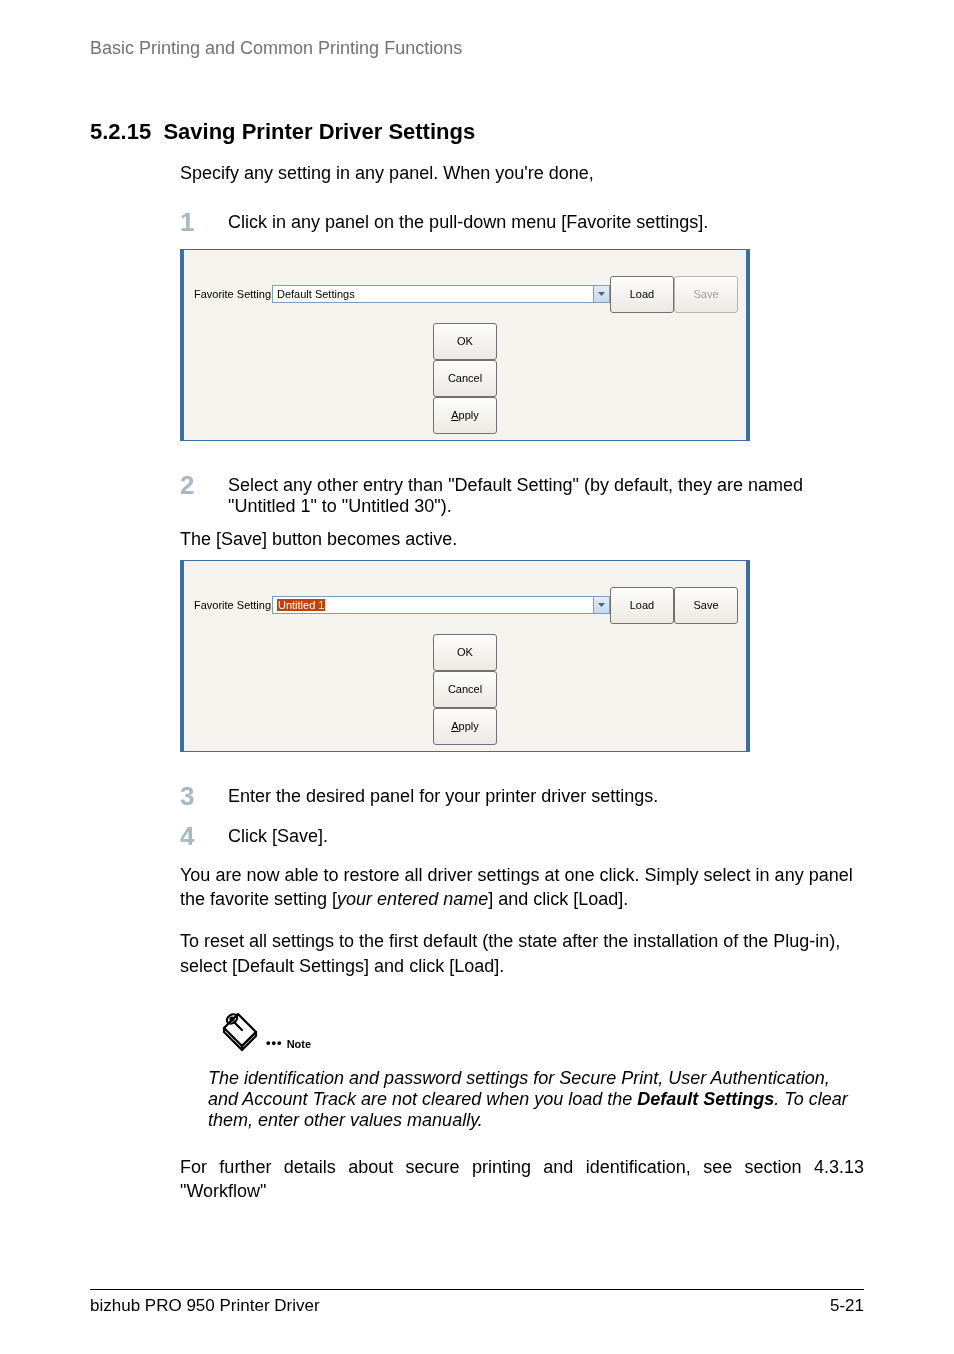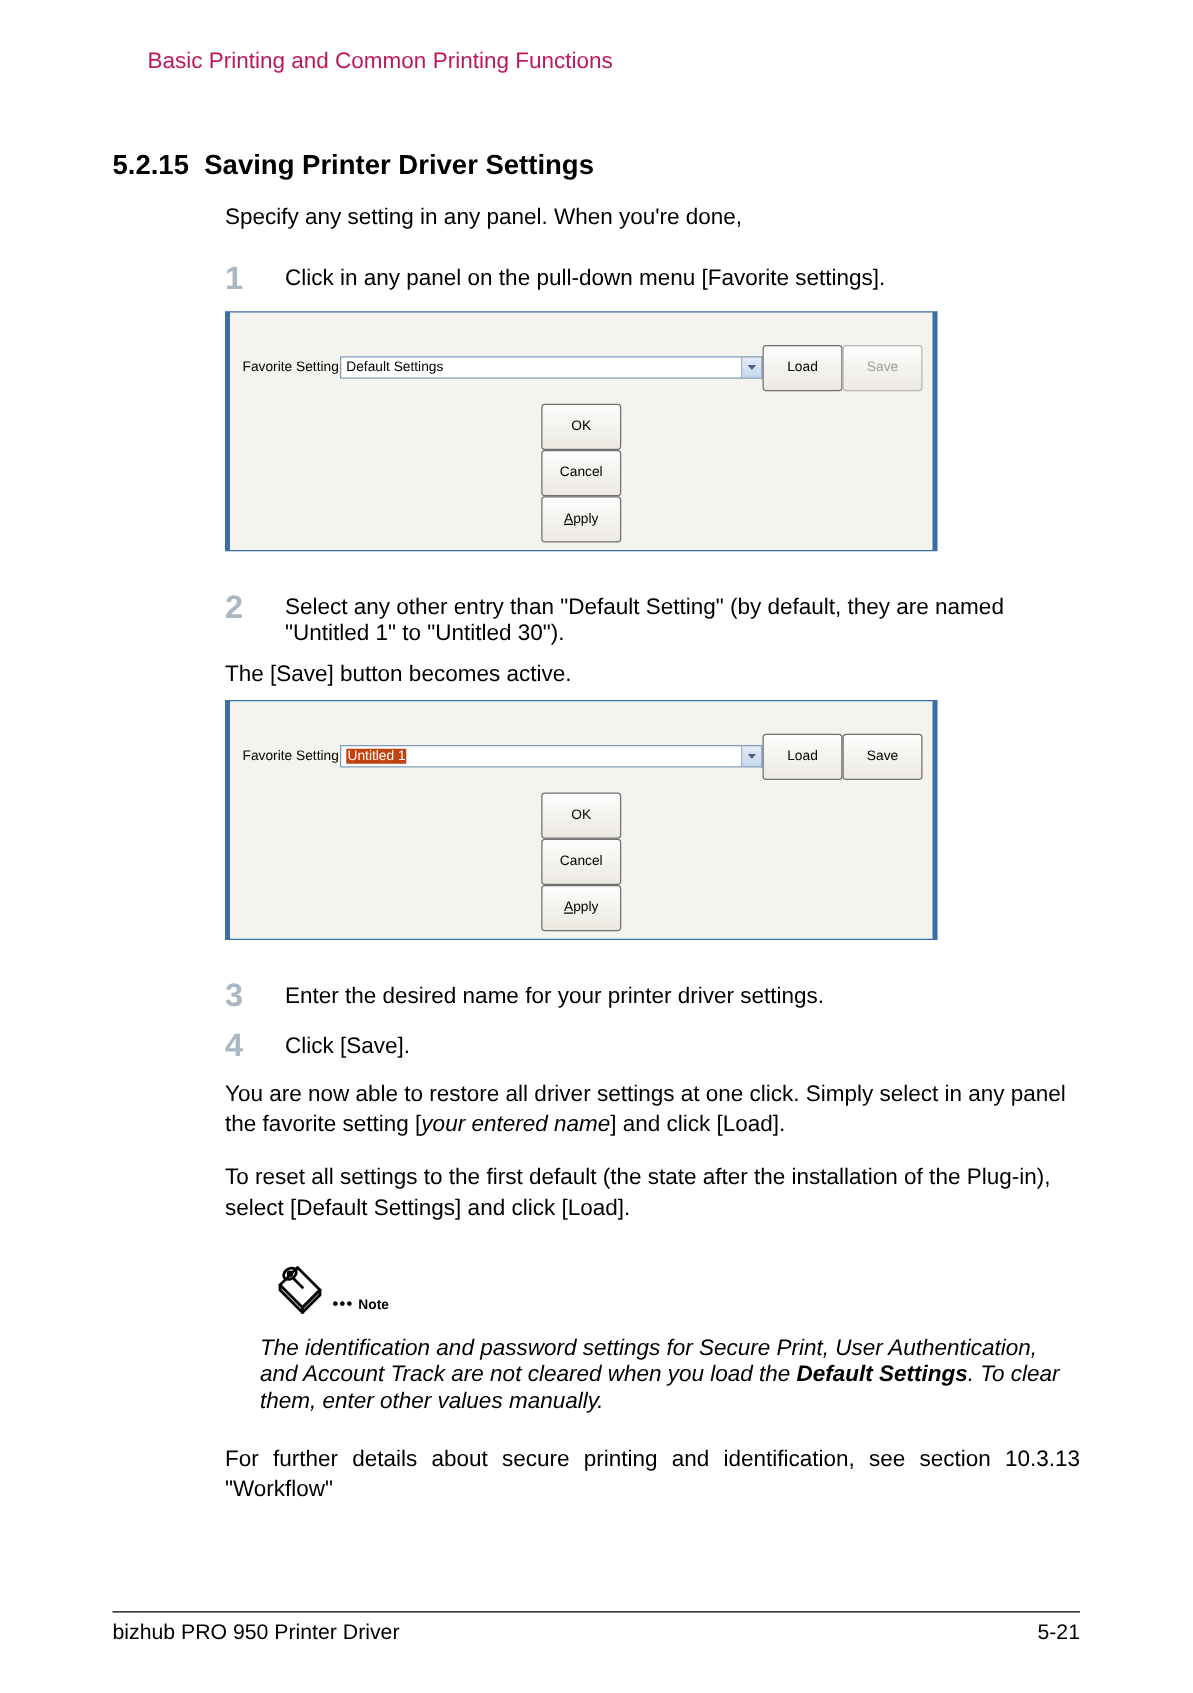--- a/index.html
+++ b/index.html
@@ -11,23 +11,22 @@
     width: 954px;
   }
   .page {
     padding: 38px 90px 40px 90px;
     box-sizing: border-box;
     min-height: 1354px;
     position: relative;
   }
   .running-header {
     font-size: 18px;
-    color: #be185d;
+    color: #737373;
     margin-bottom: 60px;
-    margin-left: 28px;
   }
   .section-heading {
     font-size: 22px;
     font-weight: bold;
     margin-bottom: 18px;
   }
   .body-block {
     margin-left: 90px;
   }
   .intro {
@@ -273,21 +272,21 @@
         <div class="ss-btn">OK</div>
         <div class="ss-btn">Cancel</div>
         <div class="ss-btn">
             <span><span class="underline">A</span><span>pply</span></span>
           </div>
       </div>
     </div>
 
     <div class="step">
       <div class="step-num">3</div>
-      <div class="step-text">Enter the desired name for your printer driver settings.</div>
+      <div class="step-text">Enter the desired panel for your printer driver settings.</div>
     </div>
 
     <div class="step">
       <div class="step-num">4</div>
       <div class="step-text">Click [Save].</div>
     </div>
 
     <p class="para">
       <span>You are now able to restore all driver settings at one click. Simply select in any panel the favorite setting [</span><span class="italic">your entered name</span><span>] and click [Load].</span>
     </p>
@@ -309,21 +308,21 @@
           </svg>
         </span>
         <span class="dots">•••</span>
         <span class="note-label">Note</span>
       </div>
       <p class="note-text">
         <span>The identification and password settings for Secure Print, User Authentication, and Account Track are not cleared when you load the </span><span class="bold">Default Settings</span><span>. To clear them, enter other values manually.</span>
       </p>
     </div>
 
-    <p class="para justify">For further details about secure printing and identification, see section 10.3.13 "Workflow"</p>
+    <p class="para justify">For further details about secure printing and identification, see section 4.3.13 "Workflow"</p>
 
   </div>
 
   <div class="footer">
     <hr class="footer-rule">
     <div class="footer-row">
       <span>bizhub PRO 950 Printer Driver</span>
       <span>5-21</span>
     </div>
   </div>

